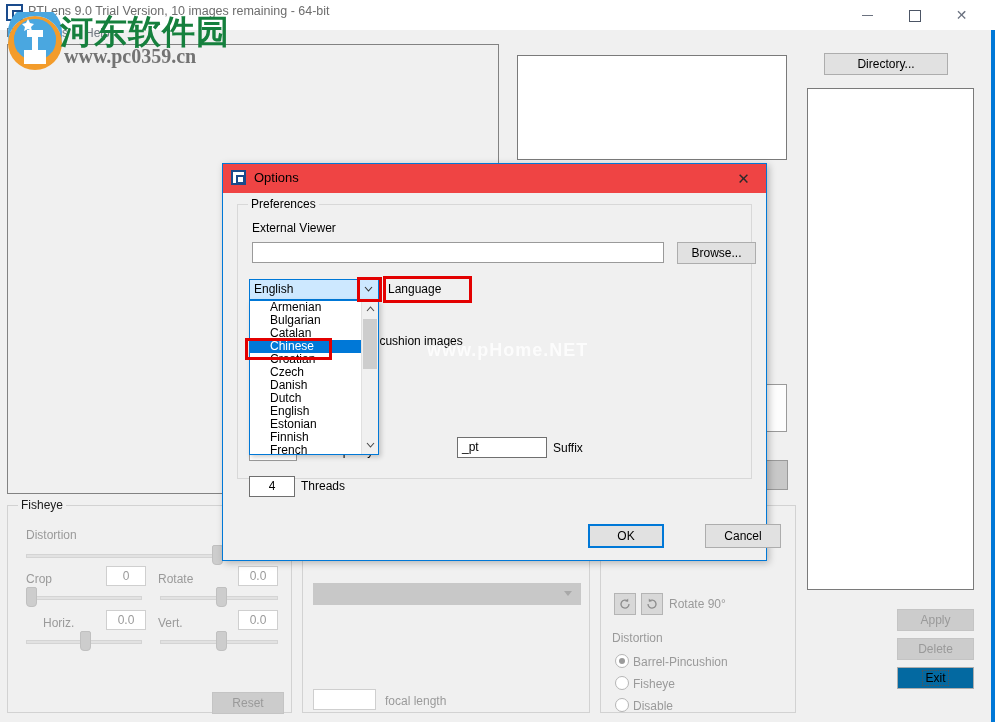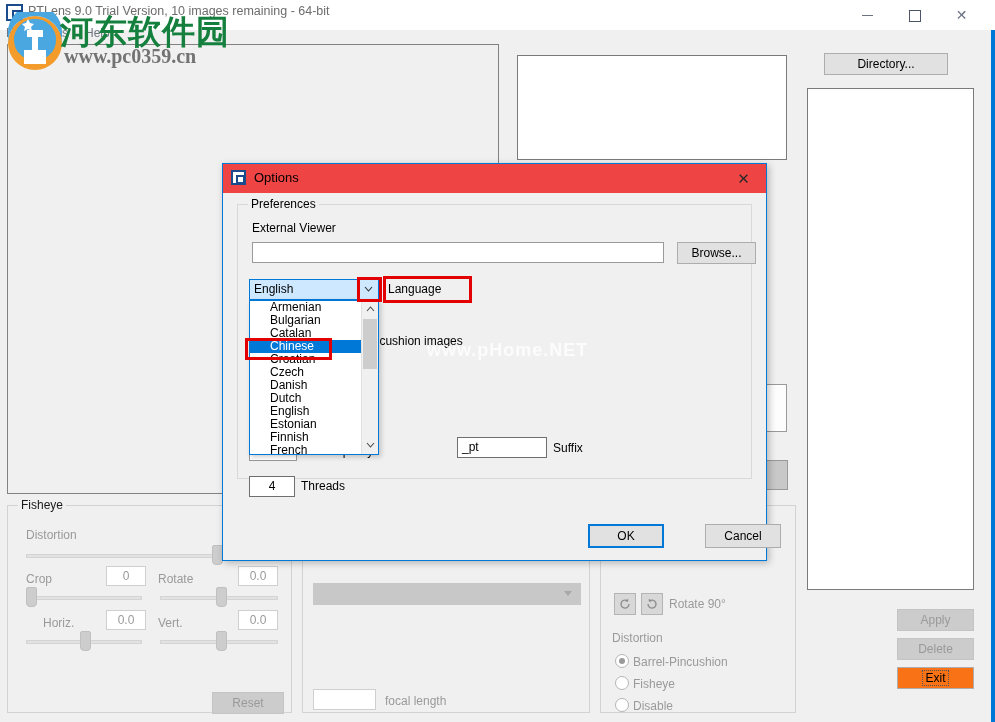--- a/index.html
+++ b/index.html
@@ -265,21 +265,21 @@
     box-sizing: border-box;
     font-size: 12px;
     text-align: center;
     line-height: 20px;
     cursor: default;
   }
   .act-btn.disabled {
     background: #cccccc; border: 1px solid #c4c4c4; color: #9a9a9a;
   }
   .act-btn.enabled {
-    background: #f97316; border: 1px solid #adadad; color: #000;
+    background: #0369a1; border: 1px solid #adadad; color: #000;
   }
   #btn-apply  { top: 569px; }
   #btn-delete { top: 598px; }
   #btn-exit   { top: 627px; }
   #btn-exit .focuslabel { border: 1px dotted #555; padding: 0 2px; }
   
   #options-dialog {
     position: absolute; left: 222px; top: 163px;
     width: 545px; height: 398px;
     background: #f0f0f0;

